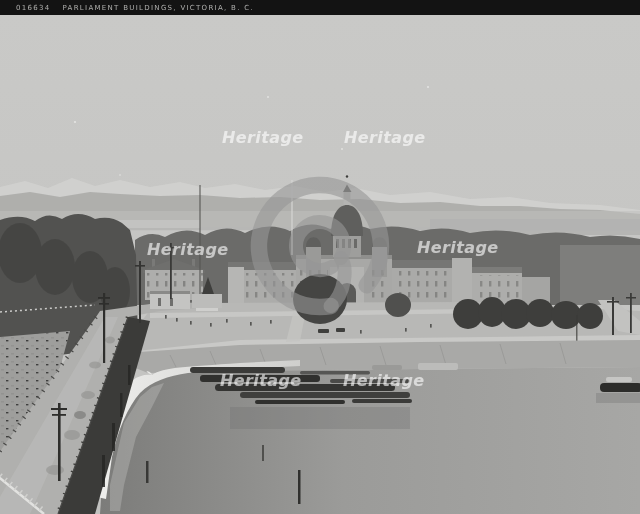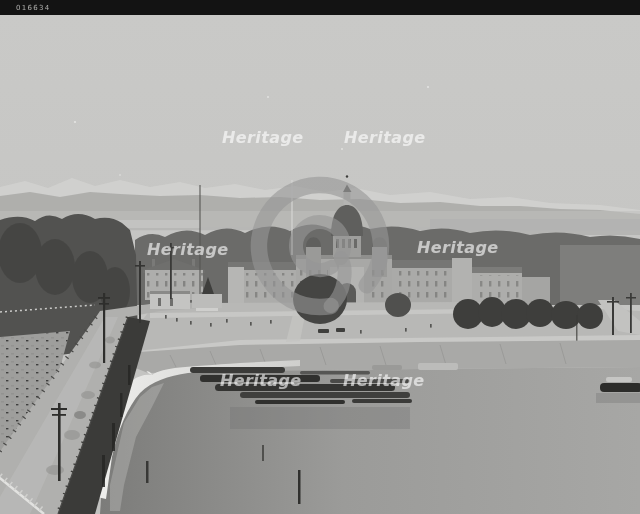--- a/index.html
+++ b/index.html
@@ -29,20 +29,21 @@
   }
   #wm-logo{position:absolute;left:242px;top:168px;pointer-events:none;}
 </style>
 </head>
 <body>
 
 <div id="stage">
 
   <div id="caption-bar">
     <span class="num">016634</span>
+    <span class="ttl">PARLIAMENT BUILDINGS, VICTORIA, B. C.</span>
   </div>
 
   <svg id="photo" viewBox="0 0 640 499" aria-hidden="true">
     <defs>
       <linearGradient id="skyG" x1="0" y1="0" x2="0" y2="1">
         <stop offset="0" stop-color="#c9c9c7"></stop>
           <stop offset="1" stop-color="#c2c2c0"></stop>
       </linearGradient>
       <linearGradient id="waterG" x1="0" y1="0" x2="1" y2="0">
         <stop offset="0" stop-color="#7c7c7a"></stop>

